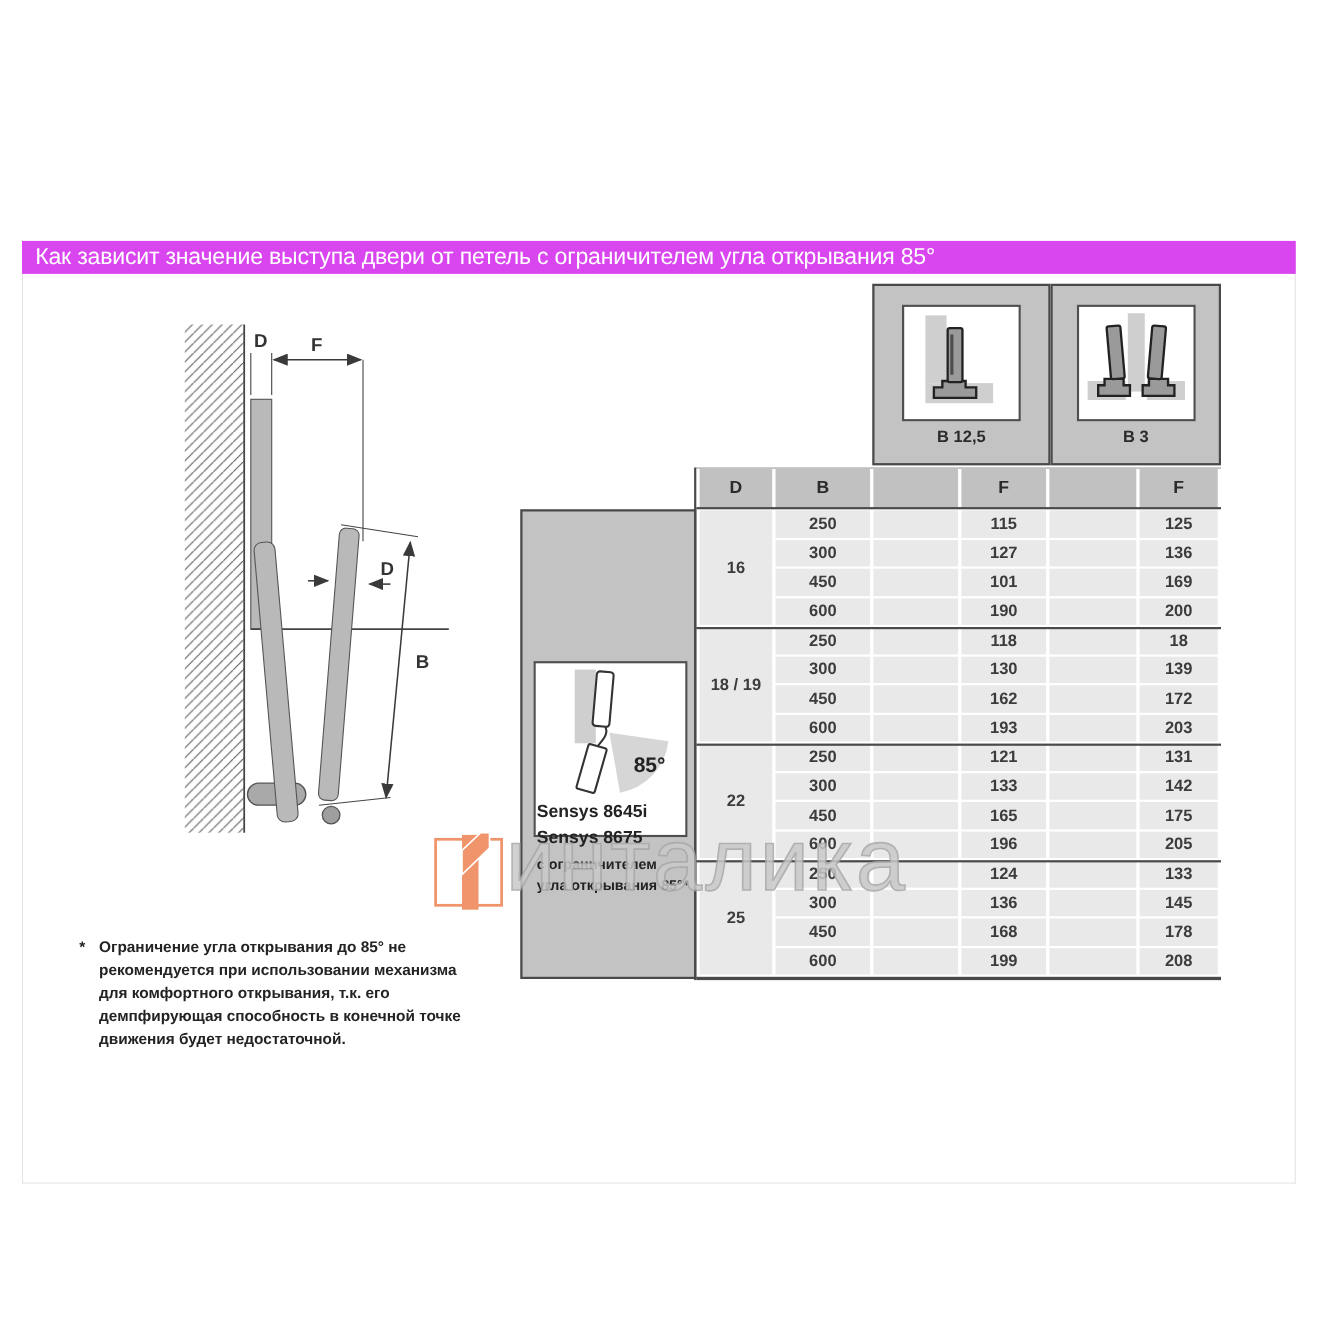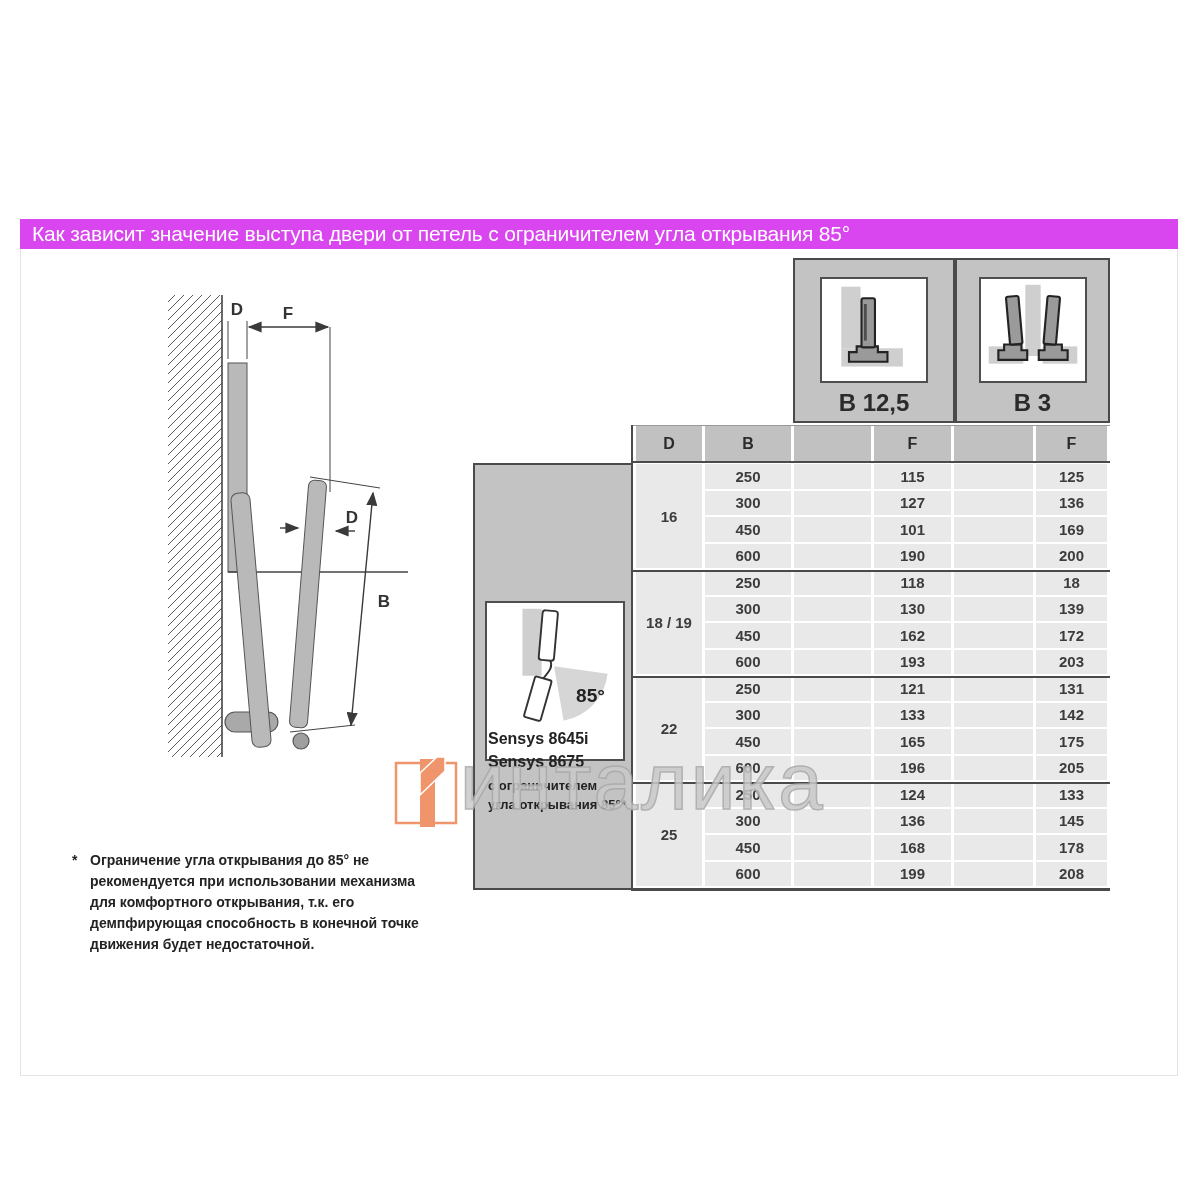--- a/index.html
+++ b/index.html
@@ -16,21 +16,21 @@
   
   .footnote{position:absolute;left:72px;top:850px;width:372px;font-size:14px;font-weight:bold;
             color:#232323;line-height:1.5;display:flex;}
   .footnote .star{width:18px;flex:0 0 18px;font-size:14px;}
   
   .legend-box{position:absolute;top:258px;height:165px;background:#c3c3c3;border:2px solid #4a4a4a;
               box-sizing:border-box;display:flex;flex-direction:column;align-items:center;}
   .legend-box.b125{left:793px;width:162px;}
   .legend-box.b3{left:955px;width:155px;}
   .legend-inner{margin-top:17px;width:108px;height:106px;background:#ffffff;border:2px solid #4f4f4f;box-sizing:border-box;}
-  .legend-label{margin-top:6px;font-size:24px;font-weight:bold;color:#2b2b2b;}
+  .legend-label{margin-top:6px;font-size:15px;font-weight:bold;color:#2b2b2b;}
   
   .table-wrap{position:absolute;left:633px;top:425px;width:477px;height:466px;}
   .thead{box-sizing:border-box;width:477px;height:37px;padding:0 3px;display:grid;
          grid-template-columns:66px 86px 77px 77px 79px 71px;column-gap:3px;background:#ffffff;border-top:1px solid #9a9a9a;}
   .thead div{background:#c1c1c1;color:#2b2b2b;font-weight:bold;font-size:16px;
              display:flex;align-items:center;justify-content:center;}
   table.data{border-collapse:separate;border-spacing:3px 2px;width:477px;table-layout:fixed;}
   table.data td{background:#e9e9e9;height:24.5px;text-align:center;vertical-align:middle;
                 font-size:15px;font-weight:bold;color:#3c3c3c;padding:0;}
   td.dc{font-size:15px;}

